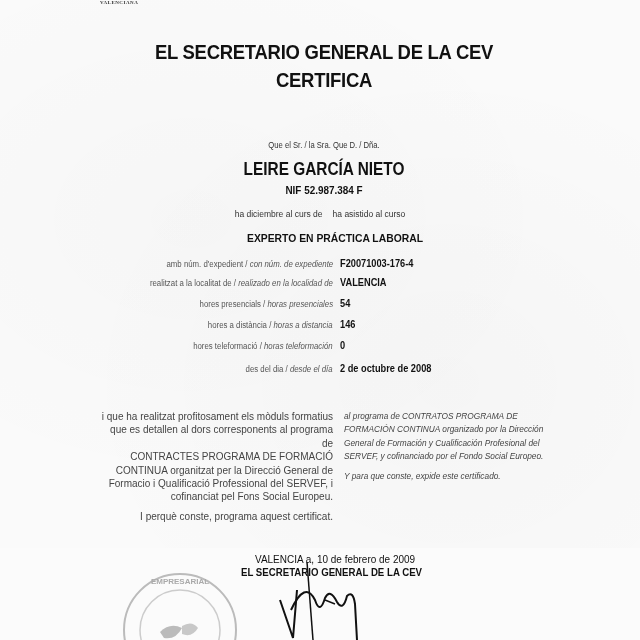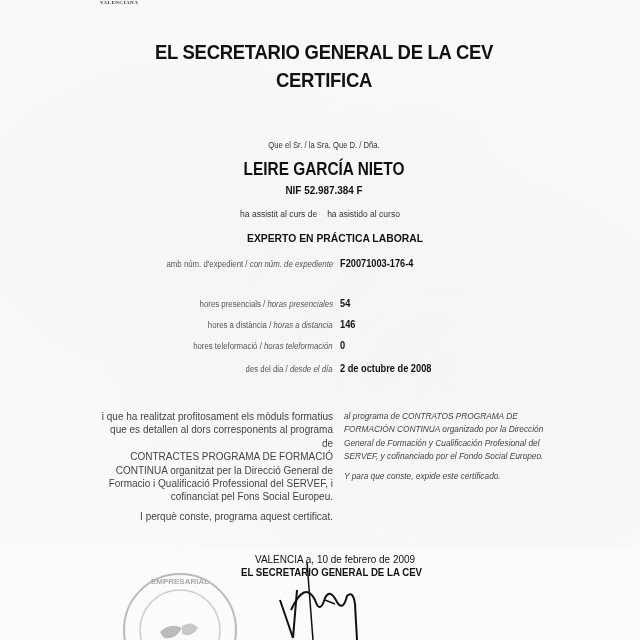--- a/index.html
+++ b/index.html
@@ -186,28 +186,32 @@
 
   <div class="title t1">EL SECRETARIO GENERAL DE LA CEV</div>
   <div class="title t2">CERTIFICA</div>
 
   <div class="small-center" style="top:140px;left:4px;">Que el Sr. / la Sra.   Que D. / Dña.</div>
 
   <div class="name">LEIRE GARCÍA NIETO</div>
   <div class="nif">NIF 52.987.384 F</div>
 
   <div class="assist">
-    <span>ha assistit al curs de</span><span class="it">ha asistido al curso</span>
+    <span>ha diciembre al curs de</span><span class="it">ha asistido al curso</span>
   </div>
 
   <div class="course">EXPERTO EN PRÁCTICA LABORAL</div>
 
   <div class="row" style="top:257px;">
     <span class="lbl"><span>amb núm. d'expedient / </span><span class="it">con núm. de expediente</span></span>
     <span class="val">F20071003-176-4</span>
+  </div>
+  <div class="row" style="top:276px;">
+    <span class="lbl"><span>realitzat a la localitat de / </span><span class="it">realizado en la localidad de</span></span>
+    <span class="val">VALENCIA</span>
   </div>
   <div class="row" style="top:297px;">
     <span class="lbl"><span>hores presencials / </span><span class="it">horas presenciales</span></span>
     <span class="val">54</span>
   </div>
   <div class="row" style="top:318px;">
     <span class="lbl"><span>hores a distància / </span><span class="it">horas a distancia</span></span>
     <span class="val">146</span>
   </div>
   <div class="row" style="top:339px;">

